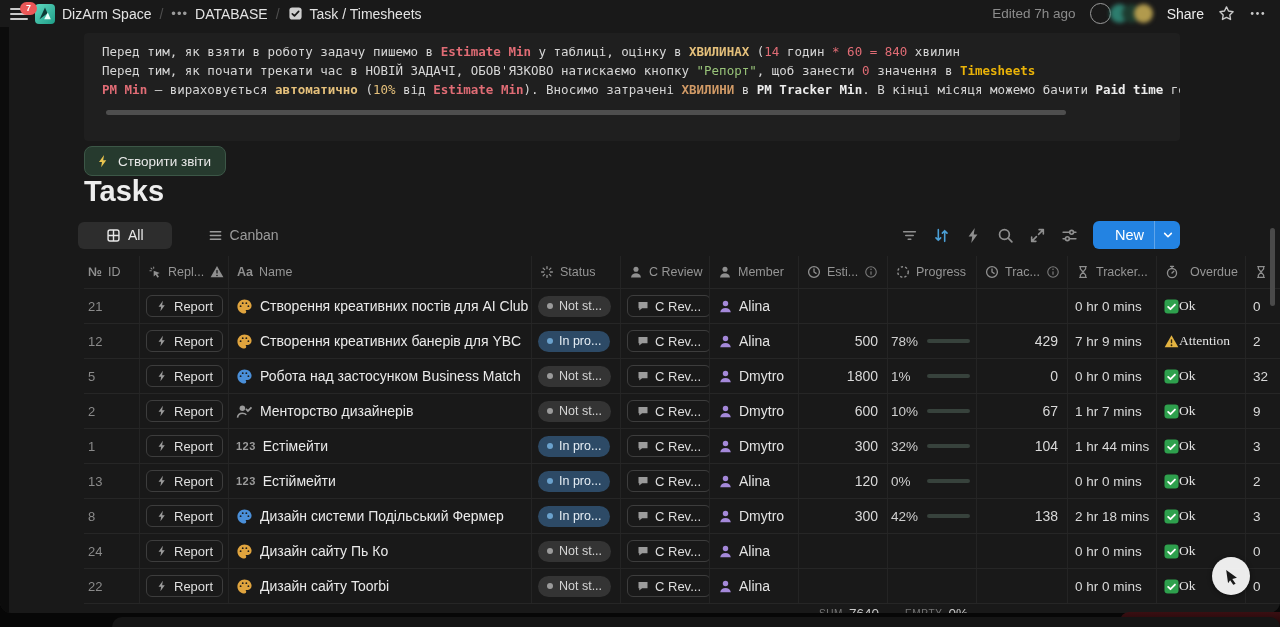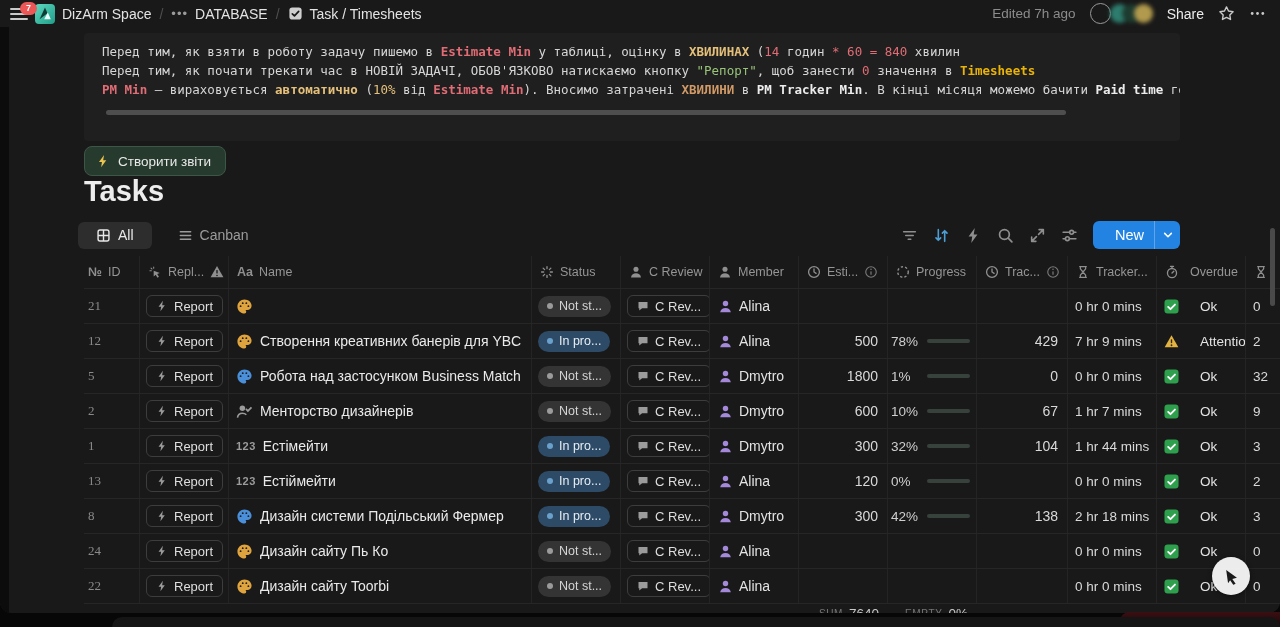--- a/index.html
+++ b/index.html
@@ -39,21 +39,21 @@
   .c-b{font-weight:bold;} .c-bold{color:#ececec;font-weight:bold;}
   .code-thumb{position:absolute;left:22px;top:77px;width:960px;height:5px;background:#4e4e4e;border-radius:3px;}
   
   .create-btn{position:absolute;left:84px;top:146px;height:30px;display:inline-flex;align-items:center;gap:8px;
     padding:0 14px 0 11px;background:#263a2e;border:1px solid #3c5747;border-radius:8px;color:#e9e9e9;
     font-size:13.5px;font-family:inherit;cursor:pointer;}
   .create-btn .zap{font-size:14px;color:#eac54f;}
   .page-title{position:absolute;left:84px;top:174px;margin:0;font-size:29px;line-height:34px;font-weight:700;color:#ededed;}
   
   .views-row{position:absolute;left:78px;top:221px;width:1110px;height:28px;display:flex;align-items:center;gap:8px;}
-  .tab{display:inline-flex;align-items:center;gap:7px;height:27px;padding:0 18px;border-radius:6px;
+  .tab{display:inline-flex;align-items:center;gap:7px;height:27px;padding:0 28px;border-radius:6px;
     color:#9b9b9b;font-size:14px;cursor:pointer;}
   .tab .tic{font-size:15px;}
   .tab.active{background:#2d2d2d;color:#e8e8e8;}
   .toolbar{position:absolute;right:8px;top:0;height:28px;display:flex;align-items:center;gap:15px;}
   .tool-ic{font-size:17px;color:#8f8f8f;cursor:pointer;}
   .tool-ic.blue{color:#4b9fd6;}
   .new-btn{display:flex;align-items:center;height:28px;background:#2383e2;border-radius:6px;color:#fff;cursor:pointer;}
   .new-label{padding:0 10px 0 13px;font-size:14.5px;font-weight:500;margin-left:9px;}
   .nb-div{width:1px;height:28px;background:rgba(255,255,255,.28);}
   .nb-chev{width:25px;display:flex;align-items:center;justify-content:center;font-size:14px;}
@@ -64,42 +64,42 @@
   .th{display:flex;align-items:center;gap:6px;padding-left:8px;box-sizing:border-box;flex-shrink:0;
     border-right:1px solid #242424;color:#959595;font-size:12.5px;white-space:nowrap;overflow:hidden;cursor:pointer;}
   .th:first-child{padding-left:4px;}
   .th:last-child{border-right:none;}
   .hic{font-size:14px;color:#8f8f8f;flex-shrink:0;}
   .txtic{font-size:12.5px;color:#8f8f8f;font-weight:bold;}
   .tr{display:flex;height:34px;border-bottom:1px solid #262626;}
   .td{display:flex;align-items:center;box-sizing:border-box;flex-shrink:0;border-right:1px solid #242424;
     overflow:hidden;white-space:nowrap;}
   .td:last-child{border-right:none;}
-  .c-idv{padding-left:4px;color:#8a8a8a;font-size:13px;font-family:Liberation Serif, serif;}
+  .c-idv{padding-left:4px;color:#8a8a8a;font-size:13px;}
   .mini-btn{display:inline-flex;align-items:center;gap:6px;height:22px;padding:0 9px;margin-left:6px;
     border:1px solid #3d3d3d;border-radius:6px;background:transparent;color:#dedede;font-size:13px;
     font-family:inherit;cursor:pointer;}
   .mini-btn .bic{font-size:12px;color:#9b9b9b;}
   .namec{padding-left:7px;gap:7px;color:#eaeaea;font-size:14px;font-weight:500;cursor:pointer;}
   .nic{font-size:17px;flex-shrink:0;}
   .n123{font-size:11px;font-weight:bold;color:#9b9b9b;letter-spacing:.5px;flex-shrink:0;}
   .pill{display:inline-flex;align-items:center;gap:6px;height:21px;padding:0 9px;margin-left:6px;
     border-radius:11px;font-size:12.5px;cursor:pointer;justify-content:flex-end;}
   .pill .dot{width:6px;height:6px;border-radius:3px;}
   .pill.gray{background:#343434;color:#d5d5d5;} .pill.gray .dot{background:#9b9b9b;}
   .pill.blue{background:#2d4a66;color:#e6eef5;} .pill.blue .dot{background:#6aa1cc;}
   .memberc{padding-left:8px;gap:6px;color:#e3e3e3;font-size:14px;cursor:pointer;}
   .mic{font-size:15px;color:#a488d9;}
   .numc{justify-content:flex-end;padding-right:9px;color:#d9d9d9;font-size:14px;}
   .progc{padding-left:3px;}
   .pct{width:36px;flex-shrink:0;color:#cfcfcf;font-size:13.5px;}
   .pbar{width:44px;height:4px;border-radius:2px;background:#37423c;margin-right:6px;overflow:hidden;}
   .pfill{height:4px;border-radius:2px;background:#43976f;}
   .timec{padding-left:7px;color:#d9d9d9;font-size:13.5px;}
-  .overc{padding-left:7px;gap:21px;color:#e3e3e3;font-size:13.5px;}
+  .overc{padding-left:7px;gap:0;color:#e3e3e3;font-size:13.5px;font-family:Liberation Serif, serif;}
   .oic{font-size:15px;}
   .extrac{padding-left:7px;color:#d9d9d9;font-size:13.5px;}
   .tfoot{display:flex;height:19px;align-items:center;}
   .tf{box-sizing:border-box;flex-shrink:0;display:flex;align-items:center;justify-content:flex-end;
     padding-right:9px;gap:6px;cursor:pointer;}
   .f-lab{font-size:10px;color:#767676;letter-spacing:.6px;}
   .f-val{font-size:13.5px;color:#c9c9c9;}
   
   .red-corner{position:absolute;right:0;top:612px;width:160px;height:15px;background:linear-gradient(#3a0f12,#1c0708);border-radius:9px 0 0 0;}
   .bottom-bar{position:absolute;left:112px;top:617px;width:1168px;height:10px;background:#151515;border-radius:10px 10px 0 0;}
@@ -398,20 +398,21 @@
     <div class="td namec" style="width:303px">
       <span class="nic" style="color:#e0a43e">
                 <svg class="ic" viewBox="0 0 24 24">
                   <path fill="currentColor" d="M12 22C6.49 22 2 17.51 2 12S6.49 2 12 2s10 4.04 10 9c0 3.31-2.69 6-6 6h-1.77c-.28 0-.5.22-.5.5 0 .12.05.23.13.33.41.47.64 1.06.64 1.67A2.5 2.5 0 0 1 12 22z"></path>
                   <circle cx="6.5" cy="11.5" r="1.3" fill="#1c1c1c"></circle>
                   <circle cx="9.5" cy="7.3" r="1.3" fill="#1c1c1c"></circle>
                   <circle cx="14.6" cy="7.3" r="1.3" fill="#1c1c1c"></circle>
                   <circle cx="17.5" cy="11.5" r="1.3" fill="#1c1c1c"></circle>
                 </svg>
               </span>
+      <span>Створення креативних постів для AI Club</span>
     </div>
     <div class="td" style="width:89px">
       <span class="pill gray">
         <span class="dot"></span>
         <span>Not st...</span>
       </span>
     </div>
     <div class="td" style="width:89px">
       <button class="mini-btn">
         <span class="bic">

